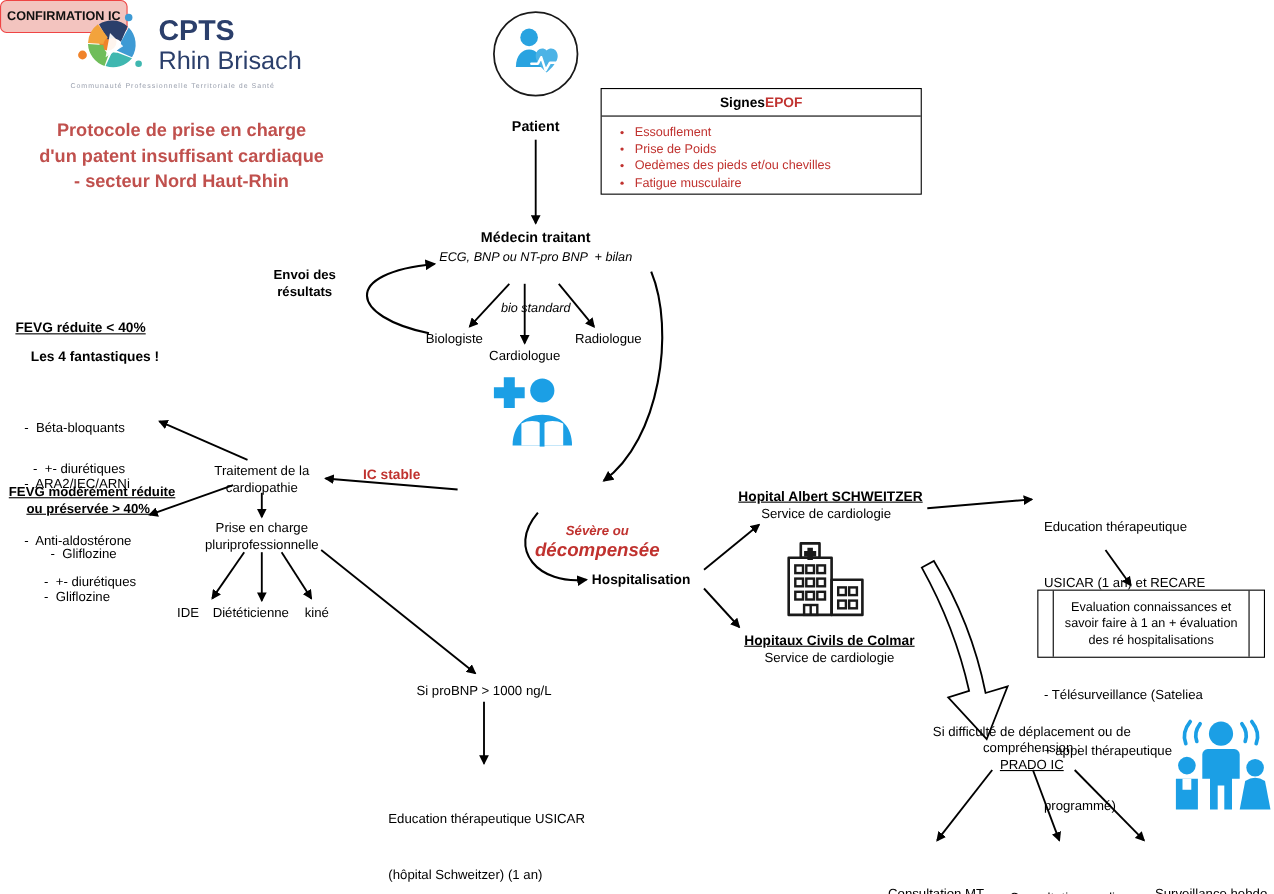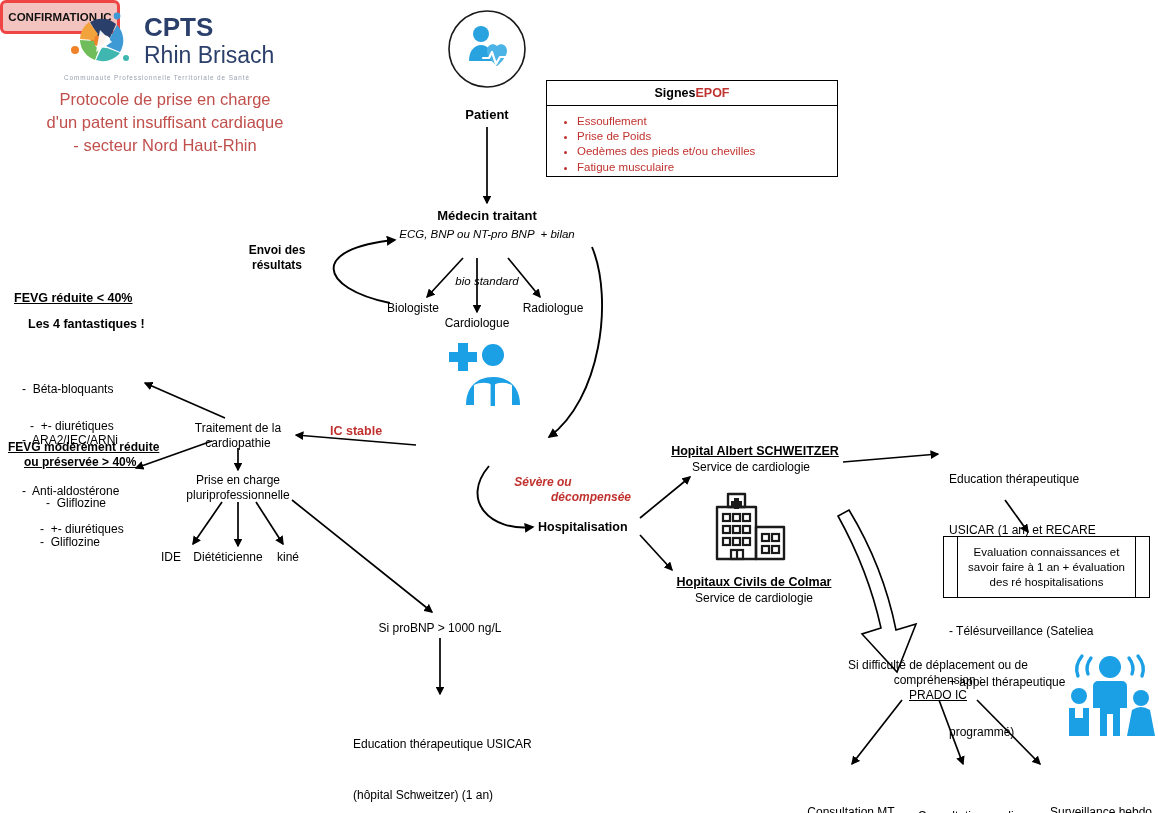--- a/index.html
+++ b/index.html
@@ -23,22 +23,22 @@
   
   .t{position:absolute;color:#000000;line-height:1.22;white-space:pre;}
   .ctr{text-align:center;transform:translateX(-50%);}
   .bold{font-weight:bold;}
   .ital{font-style:italic;}
   .und{text-decoration:underline;}
   .red{color:#c0322f;}
   
   #logo-wrap{left:60px;top:8px;width:235px;height:78px;}
   #title-block{
-    left:10px;top:88px;width:310px;text-align:center;
-    font-size:16.5px;font-weight:normal;color:#c0504d;line-height:1.38;
+    left:10px;top:108px;width:310px;text-align:center;
+    font-size:16.5px;font-weight:bold;color:#c0504d;line-height:1.38;
   }
   
   .box{position:absolute;border:1px solid #000;background:#fff;box-sizing:border-box;}
   #epof-box{left:546px;top:80px;width:292px;height:97px;}
   #epof-title{
     height:25px;border-bottom:1px solid #000;box-sizing:border-box;
     display:flex;align-items:center;justify-content:center;
     font-size:12.5px;font-weight:bold;
   }
   #epof-list{margin:0;padding:8px 0 0 30px;list-style:disc;}
@@ -46,21 +46,21 @@
   #epon-box{left:146px;top:565px;width:176px;height:82px;}
   #epon-title{
     height:20px;border-bottom:1px solid #000;box-sizing:border-box;
     display:flex;align-items:center;justify-content:center;
     font-size:12px;font-weight:bold;color:#c0322f;letter-spacing:.4px;
   }
   #epon-body{padding:14px 0 0 22px;font-size:12px;line-height:1.36;}
   #epon-body b{font-weight:bold;}
   #confirm-box{
     left:417px;top:435px;width:114px;height:28px;
-    background:#f3c4bf;border:3px solid #ef4444;border-radius:6px;
+    background:#f3c4bf;border:1px solid #ef4444;border-radius:6px;
     display:flex;align-items:center;justify-content:center;
     font-size:11.5px;font-weight:bold;color:#111;text-align:center;
   }
   #eval-box{left:943px;top:536px;width:207px;height:62px;}
   #eval-box .vl{position:absolute;top:0;bottom:0;width:1px;background:#000;}
   #eval-text{
     position:absolute;left:14px;right:14px;top:8px;
     text-align:center;font-size:11.5px;line-height:1.3;
   }
   
@@ -229,21 +229,21 @@
   <div class="t ctr n12 abs" style="left:238px;top:488px;">pluriprofessionnelle</div>
 
   <div class="t ctr n12 abs" style="left:171px;top:550px;">IDE</div>
   <div class="t ctr n12 abs" style="left:228px;top:550px;">Diététicienne</div>
   <div class="t ctr n12 abs" style="left:288px;top:550px;">kiné</div>
 
 
   <div class="t bold red abs" style="left:330px;top:424px;font-size:12.5px;">IC stable</div>
   <div id="confirm-box">CONFIRMATION IC</div>
   <div class="t bold ital red ctr abs" style="left:543px;top:475px;font-size:12px;">Sévère ou</div>
-  <div class="t bold ital red ctr abs" style="left:543px;top:490px;font-size:12px;margin-left:48px;">décompensée</div>
+  <div class="t bold ital red ctr abs" style="left:543px;top:490px;font-size:17px;">décompensée</div>
   <div class="t bold abs" style="left:538px;top:520px;font-size:12.5px;">Hospitalisation</div>
 
   <div class="t ctr n12 abs" style="left:440px;top:621px;">Si proBNP &gt; 1000 ng/L</div>
   <div class="t abs" style="left:353px;top:702px;font-size:12px;line-height:1.42;">
     <div>Education thérapeutique USICAR</div>
     <div>(hôpital Schweitzer) (1 an)</div>
     
     
   </div>
 

